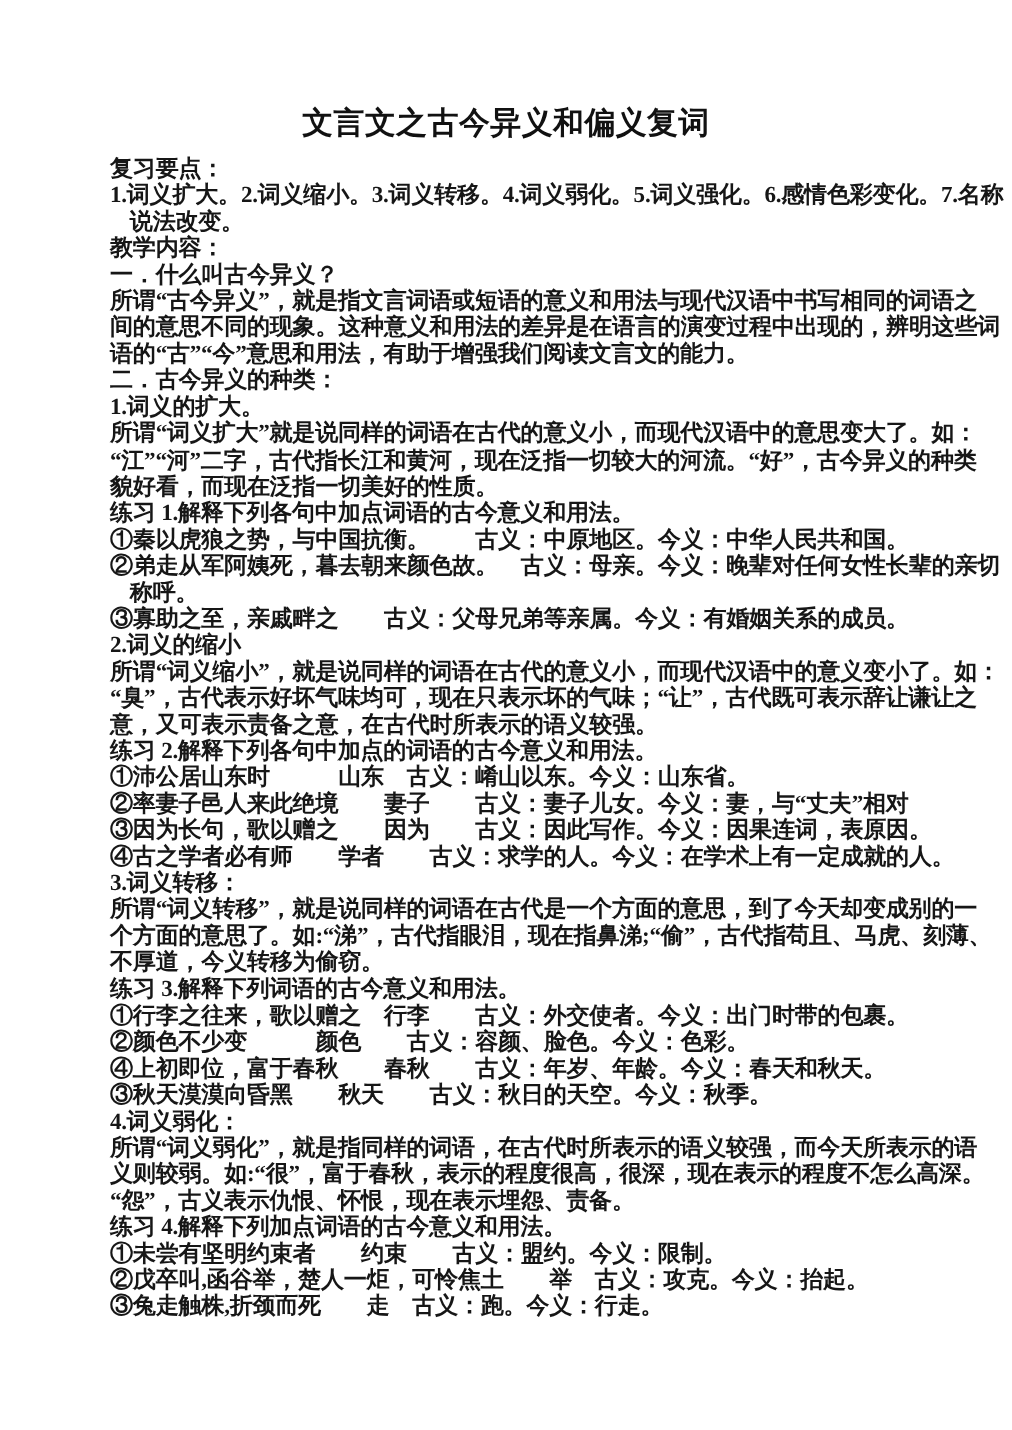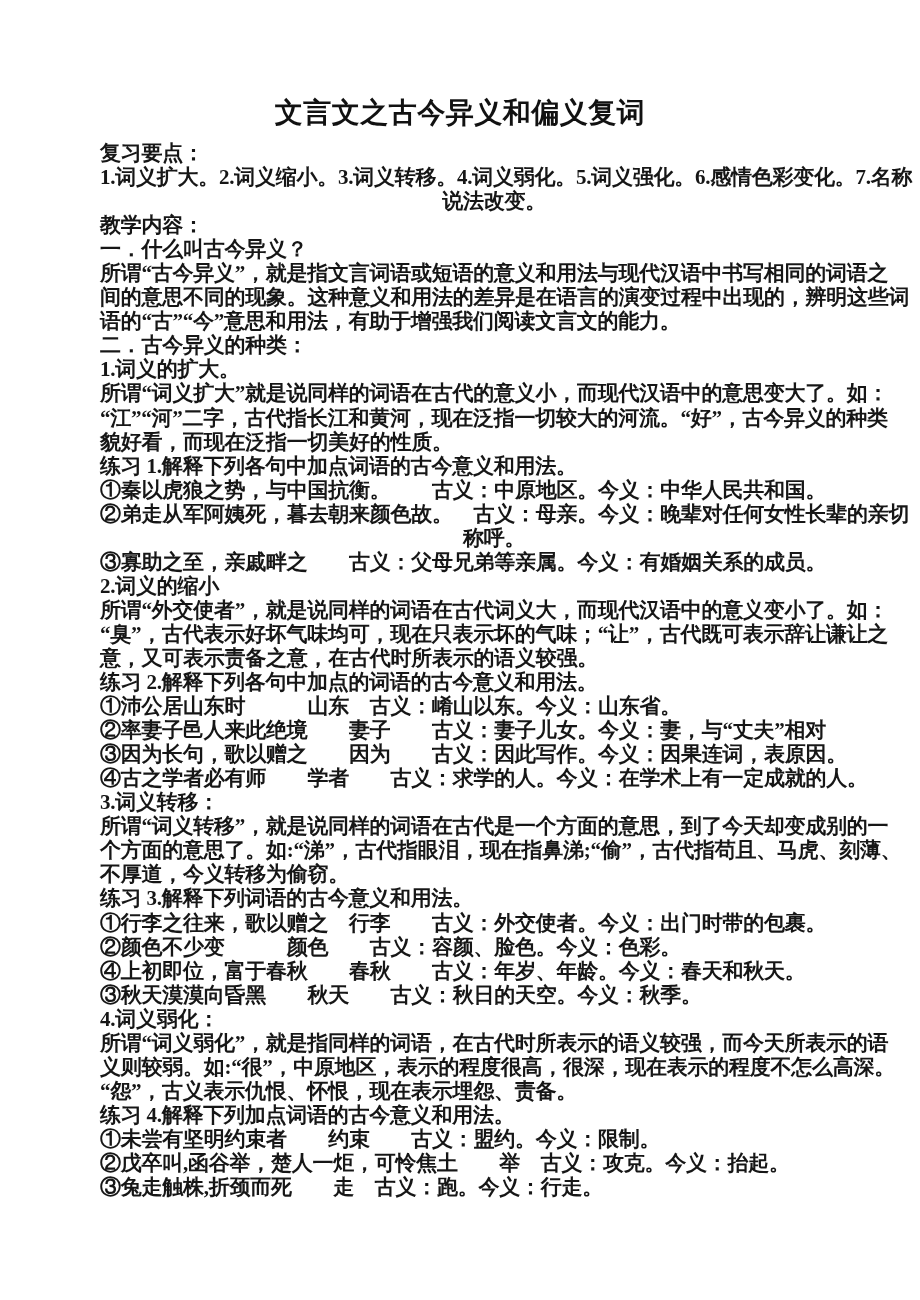--- a/index.html
+++ b/index.html
@@ -33,21 +33,21 @@
     width: 770px;
   }
   .doc-line {
     font-size: 21px;
     line-height: 24.05px;
     height: 24.05px;
     white-space: pre;
     letter-spacing: -0.25px;
     font-weight: bold;
   }
-  .doc-line.indent { padding-left: 18px; text-align: center; }
+  .doc-line.indent { padding-left: 18px; }
 </style>
 </head>
 <body>
 
 <div class="page">
   <h1 class="doc-title">文言文之古今异义和偏义复词</h1>
   <div class="doc-body">
       <div class="doc-line">复习要点：</div>
       <div class="doc-line">1.词义扩大。2.词义缩小。3.词义转移。4.词义弱化。5.词义强化。6.感情色彩变化。7.名称</div>
       <div class="doc-line indent">说法改变。</div>
@@ -60,39 +60,39 @@
       <div class="doc-line">1.词义的扩大。</div>
       <div class="doc-line">所谓“词义扩大”就是说同样的词语在古代的意义小，而现代汉语中的意思变大了。如：</div>
       <div class="doc-line">“江”“河”二字，古代指长江和黄河，现在泛指一切较大的河流。“好”，古今异义的种类</div>
       <div class="doc-line">貌好看，而现在泛指一切美好的性质。</div>
       <div class="doc-line">练习 1.解释下列各句中加点词语的古今意义和用法。</div>
       <div class="doc-line">①秦以虎狼之势，与中国抗衡。　　古义：中原地区。今义：中华人民共和国。</div>
       <div class="doc-line">②弟走从军阿姨死，暮去朝来颜色故。　古义：母亲。今义：晚辈对任何女性长辈的亲切</div>
       <div class="doc-line indent">称呼。</div>
       <div class="doc-line">③寡助之至，亲戚畔之　　古义：父母兄弟等亲属。今义：有婚姻关系的成员。</div>
       <div class="doc-line">2.词义的缩小</div>
-      <div class="doc-line">所谓“外交使者”，就是说同样的词语在古代词义大，而现代汉语中的意义变小了。如：</div>
+      <div class="doc-line">所谓“词义缩小”，就是说同样的词语在古代的意义小，而现代汉语中的意义变小了。如：</div>
       <div class="doc-line">“臭”，古代表示好坏气味均可，现在只表示坏的气味；“让”，古代既可表示辞让谦让之</div>
       <div class="doc-line">意，又可表示责备之意，在古代时所表示的语义较强。</div>
       <div class="doc-line">练习 2.解释下列各句中加点的词语的古今意义和用法。</div>
       <div class="doc-line">①沛公居山东时　　　山东　古义：崤山以东。今义：山东省。</div>
       <div class="doc-line">②率妻子邑人来此绝境　　妻子　　古义：妻子儿女。今义：妻，与“丈夫”相对</div>
       <div class="doc-line">③因为长句，歌以赠之　　因为　　古义：因此写作。今义：因果连词，表原因。</div>
       <div class="doc-line">④古之学者必有师　　学者　　古义：求学的人。今义：在学术上有一定成就的人。</div>
       <div class="doc-line">3.词义转移：</div>
       <div class="doc-line">所谓“词义转移”，就是说同样的词语在古代是一个方面的意思，到了今天却变成别的一</div>
       <div class="doc-line">个方面的意思了。如:“涕”，古代指眼泪，现在指鼻涕;“偷”，古代指苟且、马虎、刻薄、</div>
       <div class="doc-line">不厚道，今义转移为偷窃。</div>
       <div class="doc-line">练习 3.解释下列词语的古今意义和用法。</div>
       <div class="doc-line">①行李之往来，歌以赠之　行李　　古义：外交使者。今义：出门时带的包裹。</div>
       <div class="doc-line">②颜色不少变　　　颜色　　古义：容颜、脸色。今义：色彩。</div>
       <div class="doc-line">④上初即位，富于春秋　　春秋　　古义：年岁、年龄。今义：春天和秋天。</div>
       <div class="doc-line">③秋天漠漠向昏黑　　秋天　　古义：秋日的天空。今义：秋季。</div>
       <div class="doc-line">4.词义弱化：</div>
       <div class="doc-line">所谓“词义弱化”，就是指同样的词语，在古代时所表示的语义较强，而今天所表示的语</div>
-      <div class="doc-line">义则较弱。如:“很”，中原地区，表示的程度很高，很深，现在表示的程度不怎么高深。</div>
+      <div class="doc-line">义则较弱。如:“很”，富于春秋，表示的程度很高，很深，现在表示的程度不怎么高深。</div>
       <div class="doc-line">“怨”，古义表示仇恨、怀恨，现在表示埋怨、责备。</div>
       <div class="doc-line">练习 4.解释下列加点词语的古今意义和用法。</div>
       <div class="doc-line">①未尝有坚明约束者　　约束　　古义：盟约。今义：限制。</div>
       <div class="doc-line">②戊卒叫,函谷举，楚人一炬，可怜焦土　　举　古义：攻克。今义：抬起。</div>
       <div class="doc-line">③兔走触株,折颈而死　　走　古义：跑。今义：行走。</div>
     </div>
 </div>
 
 </body></html>

